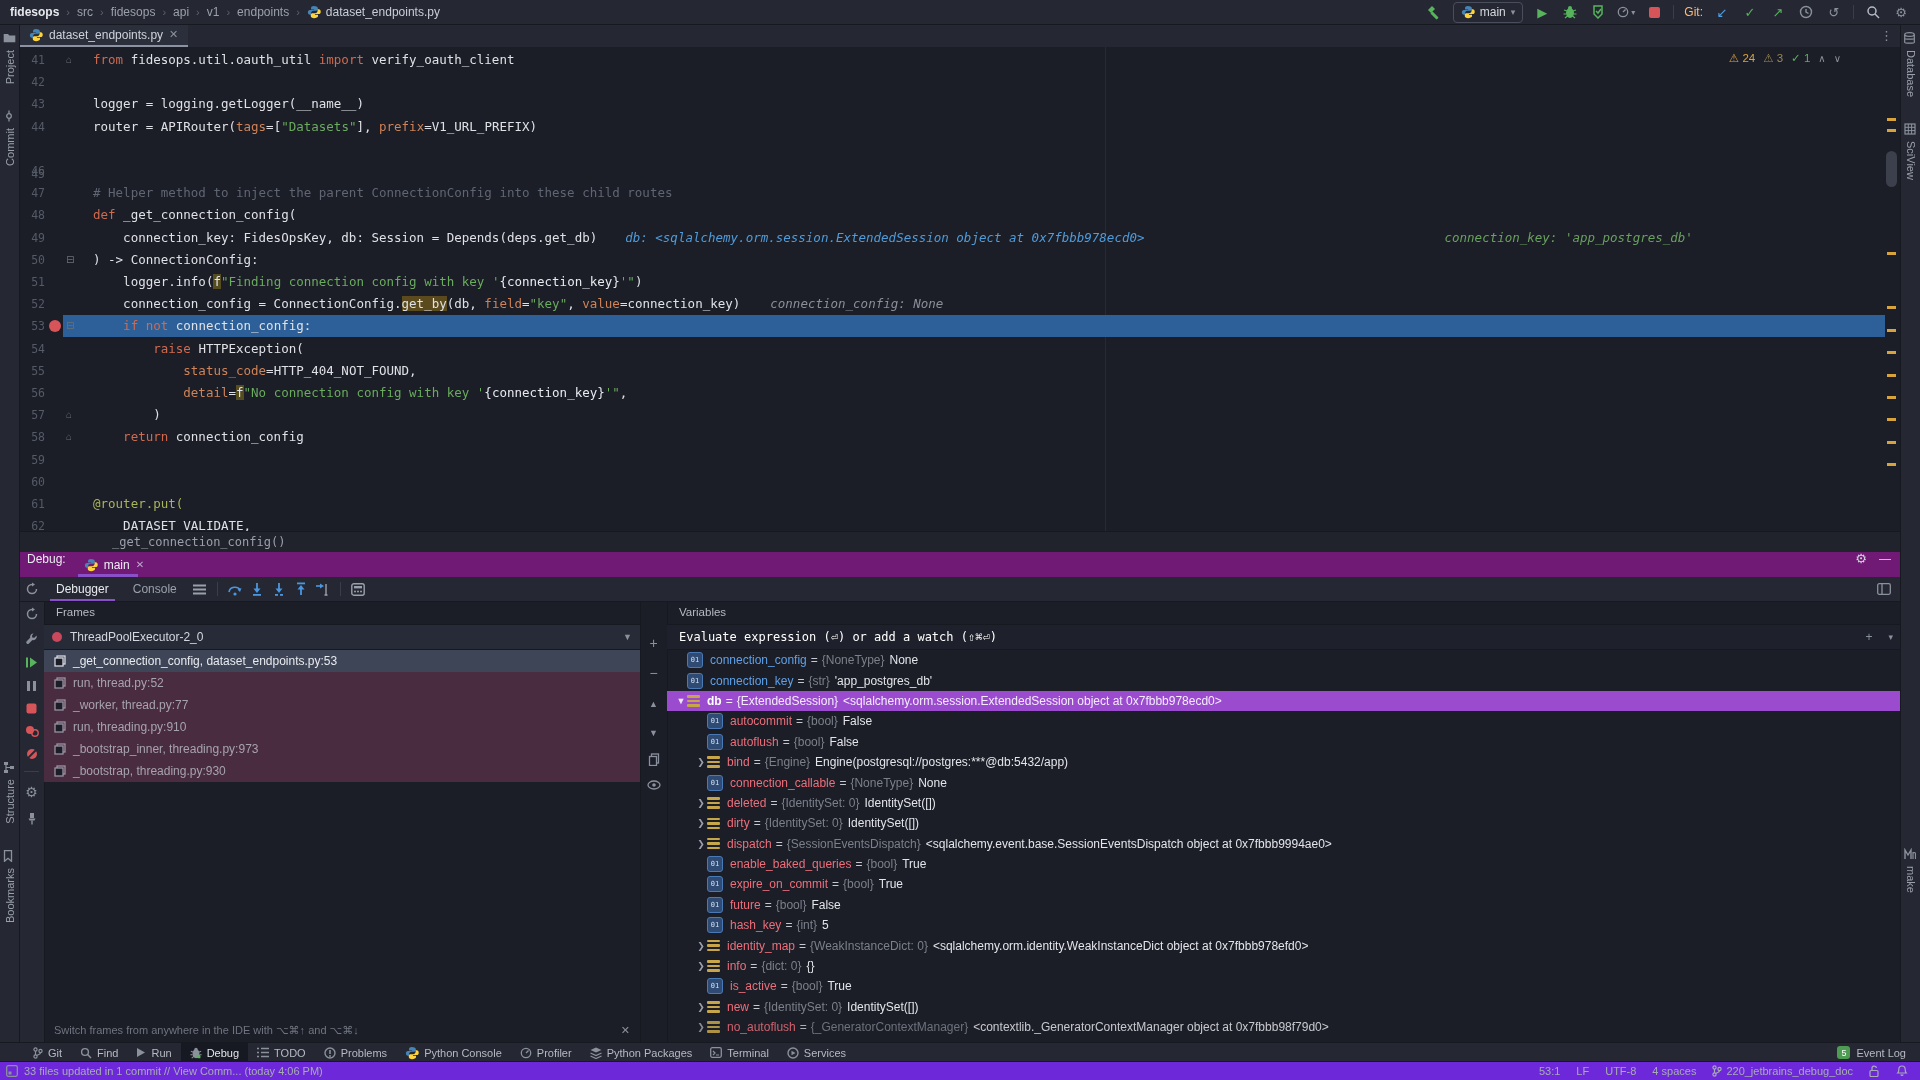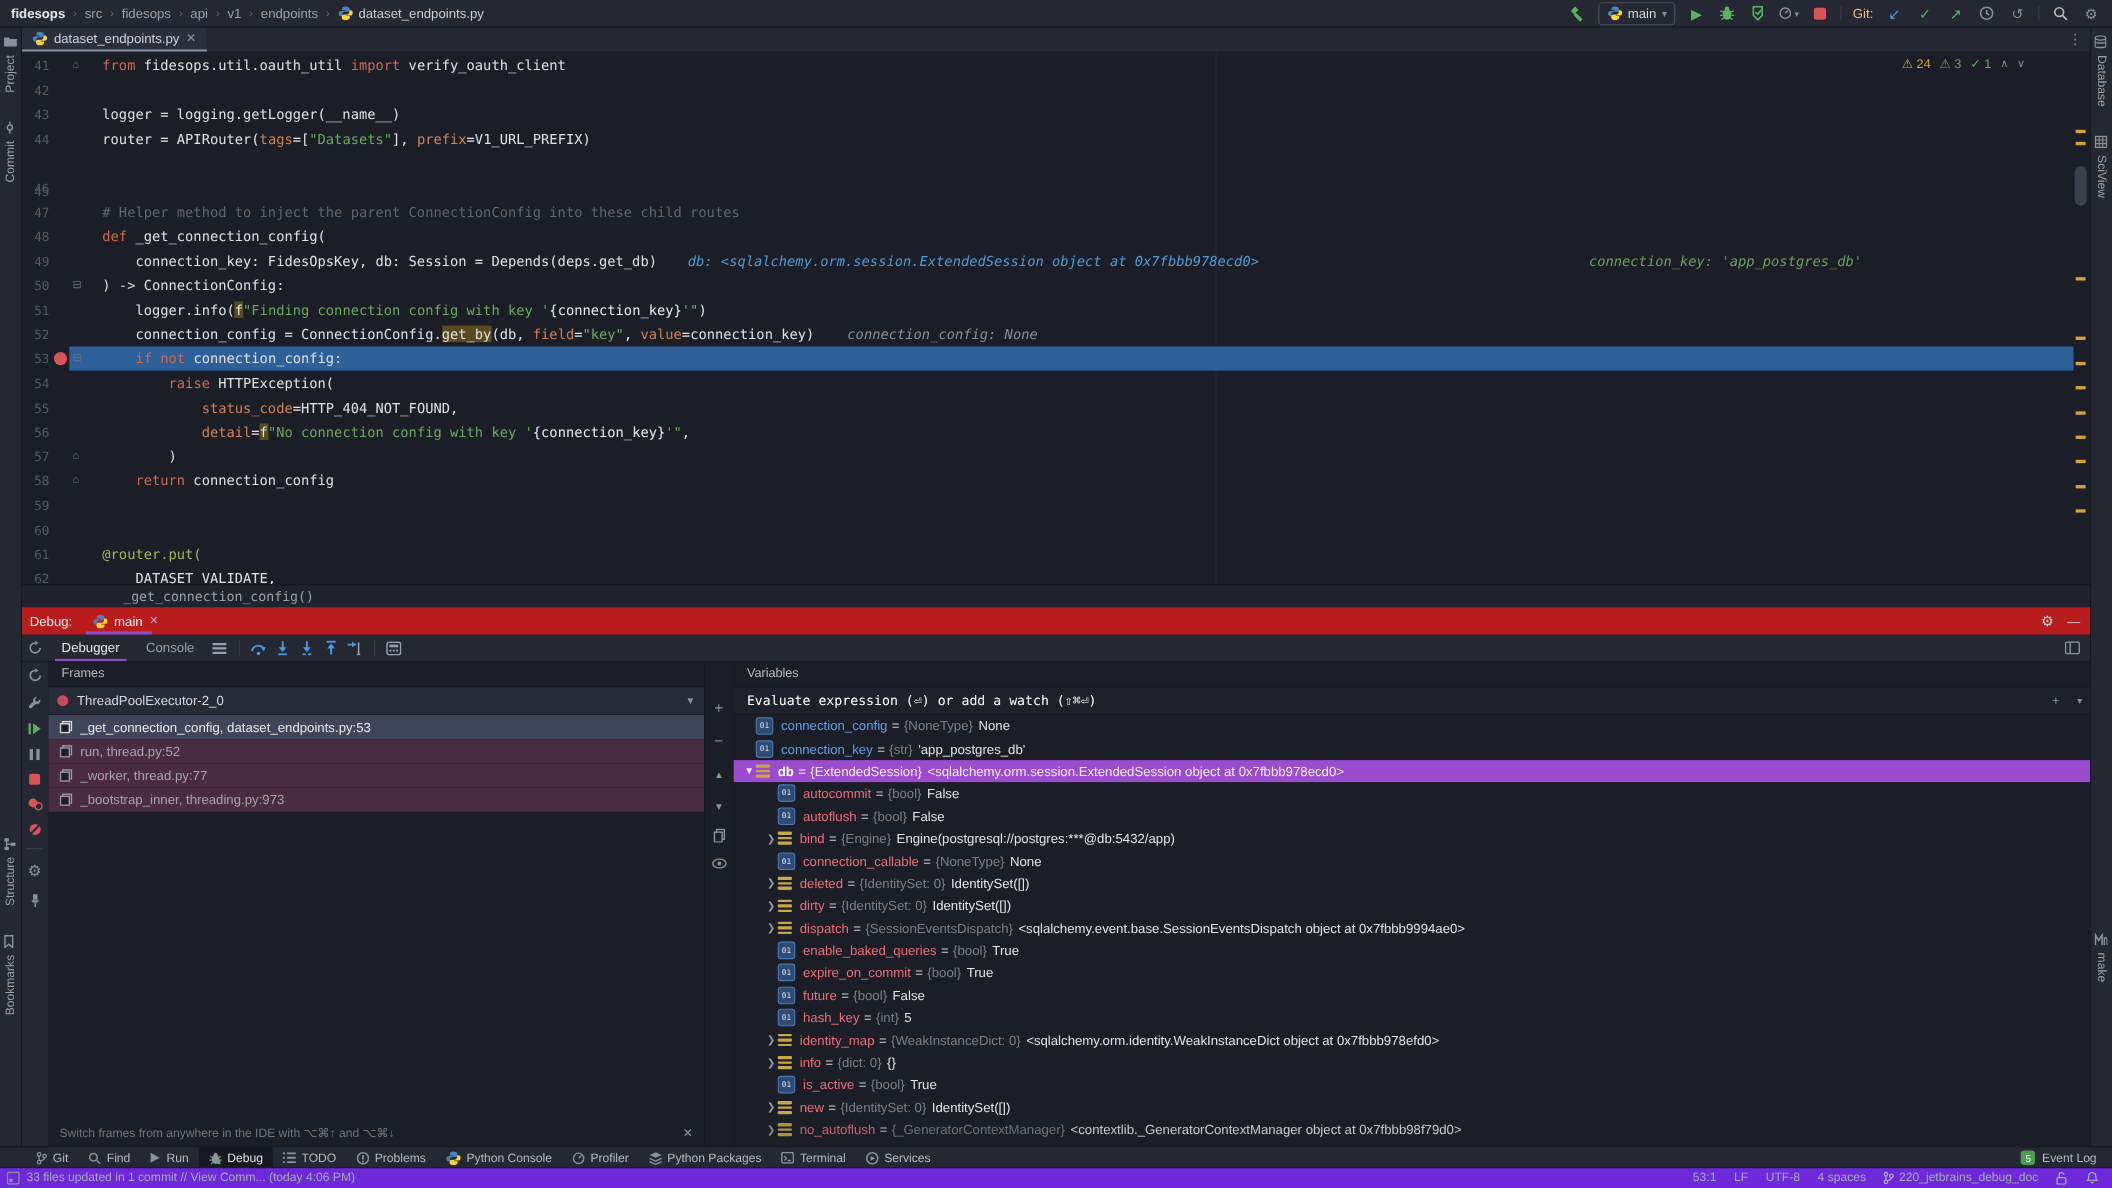--- a/index.html
+++ b/index.html
@@ -64,22 +64,22 @@
   #stripe{position:absolute;right:2px;top:0;bottom:0;width:14px;}
   #stripe .thumb{position:absolute;left:1px;width:11px;height:36px;background:#3c404c;border-radius:6px;top:104px;}
   .stripe-mark{position:absolute;left:2px;width:9px;height:3px;background:#d9a33c;}
 
   
   #sticky{position:absolute;left:19px;top:531px;right:19px;height:20px;background:#20222c;
           border-top:1px solid #171921;border-bottom:1px solid #171921;
           font-size:12px;color:#9aa0ab;line-height:20px;padding-left:93px;z-index:5;}
 
   
-  #dbg-header{position:absolute;left:19px;top:552px;right:19px;height:25px;background:#b91c1c;
-              display:flex;align-items:center;font-size:12px;z-index:6;}
+  #dbg-header{position:absolute;left:19px;top:552px;right:19px;height:25px;background:#701a75;
+              display:flex;align-items:flex-start;font-size:12px;z-index:6;}
   #dbg-title{color:#e8eaee;padding:0 10px 0 8px;}
   #dbg-session-tab{display:flex;align-items:center;gap:6px;height:100%;padding:0 8px;position:relative;color:#eceef2;}
   #dbg-session-tab .underline{position:absolute;left:2px;right:14px;bottom:0;height:3px;background:#8a50c9;}
   #dbg-header-actions{margin-left:auto;display:flex;gap:12px;padding-right:10px;color:#cfd2da;}
   #dbg-toolbar{position:absolute;left:19px;top:577px;right:19px;height:24px;background:#252833;
                border-bottom:1px solid #171921;display:flex;align-items:center;font-size:12px;z-index:6;}
   #dbg-rerun{width:25px;display:flex;justify-content:center;color:#8b919c;}
   .dbg-tab{padding:0 12px;height:100%;display:flex;align-items:center;position:relative;color:#9aa0ab;}
   .dbg-tab.active{color:#e8eaee;}
   .dbg-tab.active .underline{position:absolute;left:6px;right:6px;bottom:0;height:2px;background:#8a50c9;}
@@ -628,21 +628,35 @@
             <rect x="3" y="1" width="8" height="8" fill="none" stroke="#9a93a1" stroke-width="1.3"></rect>
             <rect x="1" y="3" width="8" height="8" fill="#1b1d27" stroke="#9a93a1" stroke-width="1.3"></rect>
           </svg>
           <span>_worker, thread.py:77</span>
         </div>
         <div class="frame-row lib">
           <svg class="frame-ic" viewBox="0 0 12 12">
             <rect x="3" y="1" width="8" height="8" fill="none" stroke="#9a93a1" stroke-width="1.3"></rect>
             <rect x="1" y="3" width="8" height="8" fill="#1b1d27" stroke="#9a93a1" stroke-width="1.3"></rect>
           </svg>
+          <span>run, threading.py:910</span>
+        </div>
+        <div class="frame-row lib">
+          <svg class="frame-ic" viewBox="0 0 12 12">
+            <rect x="3" y="1" width="8" height="8" fill="none" stroke="#9a93a1" stroke-width="1.3"></rect>
+            <rect x="1" y="3" width="8" height="8" fill="#1b1d27" stroke="#9a93a1" stroke-width="1.3"></rect>
+          </svg>
           <span>_bootstrap_inner, threading.py:973</span>
+        </div>
+        <div class="frame-row lib">
+          <svg class="frame-ic" viewBox="0 0 12 12">
+            <rect x="3" y="1" width="8" height="8" fill="none" stroke="#9a93a1" stroke-width="1.3"></rect>
+            <rect x="1" y="3" width="8" height="8" fill="#1b1d27" stroke="#9a93a1" stroke-width="1.3"></rect>
+          </svg>
+          <span>_bootstrap, threading.py:930</span>
         </div>
       </div>
     <div id="frames-hint">
       <span>Switch frames from anywhere in the IDE with ⌥⌘↑ and ⌥⌘↓</span>
       <span class="x">✕</span>
     </div>
   </div>
 
   <div id="watch-col">
       <div><span style="font-size:14px">+</span></div>

